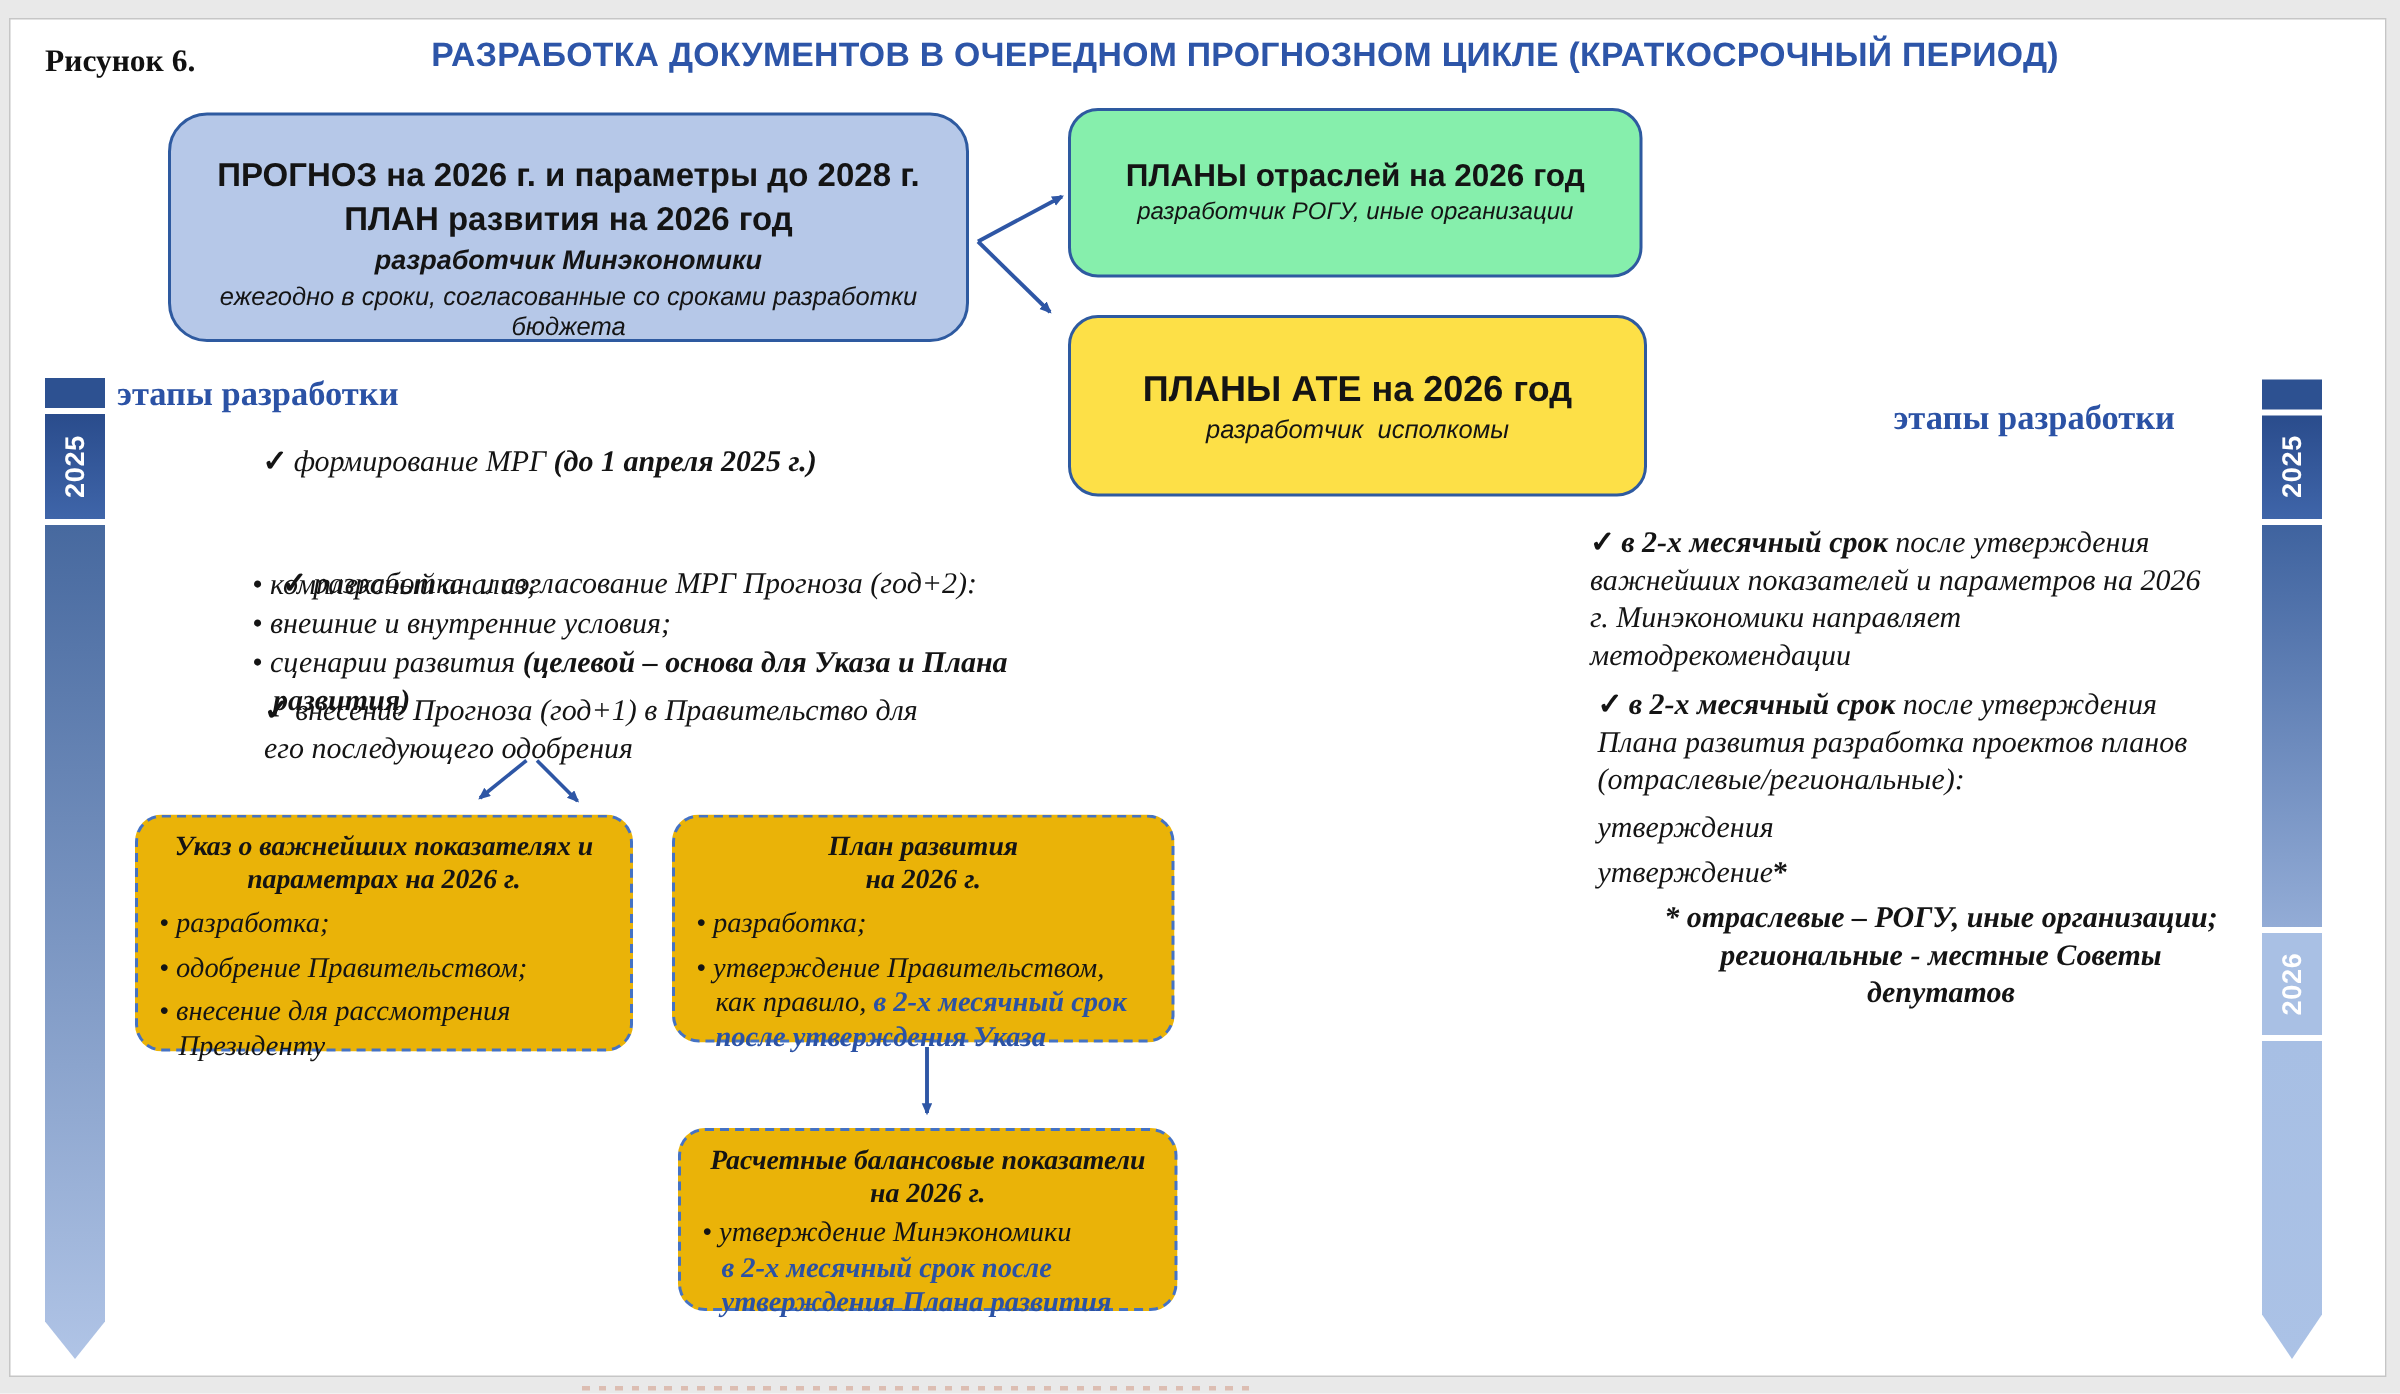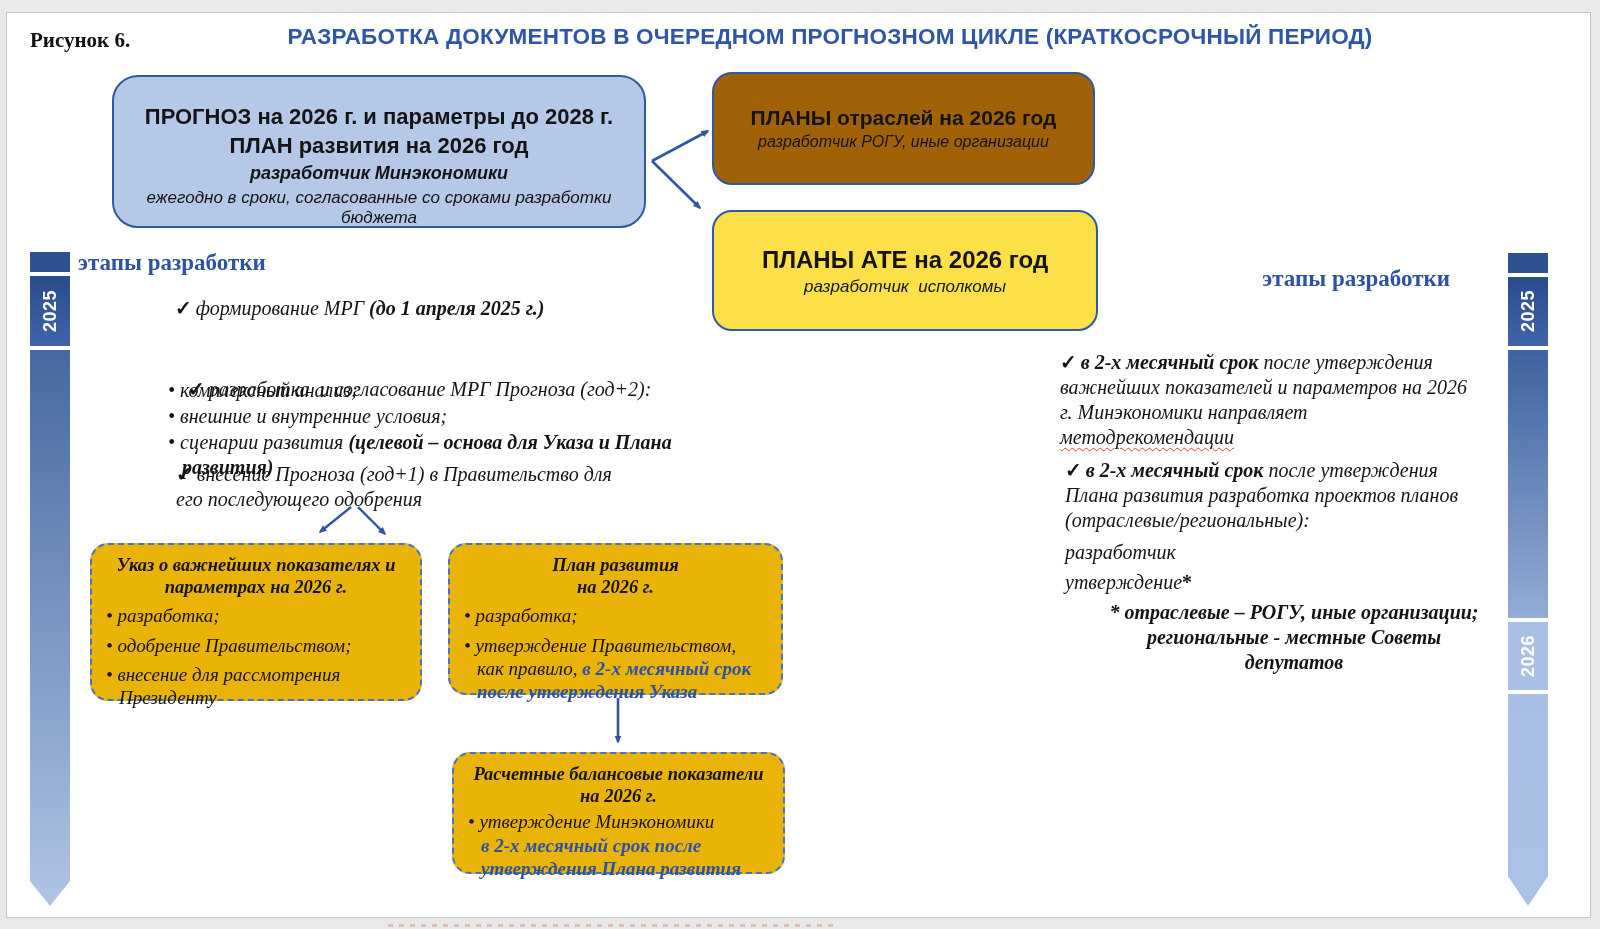--- a/index.html
+++ b/index.html
@@ -12,21 +12,21 @@
   #figure-label{left:30px;top:28px;font:bold 21px "Liberation Serif",serif;color:#111;}
   #main-title{left:170px;top:24px;width:1320px;text-align:center;font:bold 22.5px "Liberation Sans",sans-serif;color:#2d55a8;letter-spacing:.2px;}
 
   
   .roundbox{box-sizing:border-box;border:2.5px solid #2e5aa0;text-align:center;color:#141414;}
   #main-box{left:112px;top:75px;width:534px;height:153px;border-radius:26px;background:#b6c8e8;padding-top:27px;}
   #main-box .l1{font:bold 22px "Liberation Sans",sans-serif;}
   #main-box .l2{font:bold 22px "Liberation Sans",sans-serif;margin-top:3px;}
   #main-box .dev{font:bold italic 18px "Liberation Sans",sans-serif;margin-top:4px;}
   #main-box .note{font:italic 17px "Liberation Sans",sans-serif;margin-top:4px;line-height:1.2;padding:0 30px;}
-  #sector-box{left:712px;top:72px;width:383px;height:113px;border-radius:20px;background:#a16207;padding-top:32px;}
+  #sector-box{left:712px;top:72px;width:383px;height:113px;border-radius:20px;background:#86efac;padding-top:32px;}
   #sector-box .t{font:bold 21px "Liberation Sans",sans-serif;}
   #sector-box .dev{font:italic 16px "Liberation Sans",sans-serif;margin-top:3px;}
   #ate-box{left:712px;top:210px;width:386px;height:121px;border-radius:20px;background:#fde047;padding-top:34px;}
   #ate-box .t{font:bold 24px "Liberation Sans",sans-serif;}
   #ate-box .dev{font:italic 17px "Liberation Sans",sans-serif;margin-top:3px;white-space:pre-wrap;}
 
   
   .stage-heading{font:bold 23px "Liberation Serif",serif;color:#2b52a5;}
   #stage-heading-left{left:78px;top:250px;}
   #stage-heading-right{left:1205px;top:266px;width:245px;text-align:right;}
@@ -69,21 +69,21 @@
   #balance-box .bl{margin-top:3px;}
   #balance-box .blue-block{display:block;padding-left:0;text-indent:0;}
 
   
   #rpara1{left:1032px;top:350px;width:412px;}
   #rpara2{left:1037px;top:458px;width:412px;}
   #rpara2-l2{left:1037px;top:540px;width:300px;}
   #rpara2-l3{left:1037px;top:570px;width:300px;}
   #rnote{left:1070px;top:600px;width:392px;text-align:center;font-weight:bold;}
   .star{font-style:normal;font-weight:bold;}
-  .wavy-red{text-decoration:underline;text-decoration-style:wavy;text-decoration-color:#e03c31;text-decoration-thickness:1px;text-underline-offset:3px;}
+  .wavy-red{text-decoration-style:wavy;text-decoration-color:#e03c31;text-decoration-thickness:1px;text-underline-offset:3px;}
 
   
   #arrows{left:0;top:0;pointer-events:none;}
 
   
   #bottom-artifact{left:388px;top:924px;width:445px;height:3px;opacity:.45;
     background:repeating-linear-gradient(90deg,rgba(197,112,80,.8) 0 5px,transparent 5px 11px);}
 </style>
 </head>
 <body>
@@ -163,21 +163,21 @@
 на 2026 г.</div>
     <div class="bl"><span>•</span> <span>утверждение Минэкономики</span><b class="blue-em blue-block">в 2-х месячный срок после утверждения Плана развития</b></div>
   </div>
 
   <div id="rpara1" class="abs serif-it">
     <span class="check">✓</span><b>в 2-х месячный срок</b><span> после утверждения важнейших показателей и параметров на 2026 г. Минэкономики направляет </span><span class="wavy-red">методрекомендации</span>
   </div>
   <div id="rpara2" class="abs serif-it">
     <span class="check">✓</span><b>в 2-х месячный срок</b><span> после утверждения Плана развития разработка проектов планов (отраслевые/региональные):</span>
   </div>
-  <div id="rpara2-l2" class="abs serif-it">разработчик</div>
+  <div id="rpara2-l2" class="abs serif-it">утверждения</div>
   <div id="rpara2-l3" class="abs serif-it">
     <span>утверждение</span><span class="star">*</span>
   </div>
   <div id="rnote" class="abs serif-it">
     <div>* отраслевые – РОГУ, иные организации;</div>
     <div>региональные - местные Советы депутатов</div>
   </div>
 
   <svg id="arrows" class="abs" width="1600" height="929" viewBox="0 0 1600 929">
     <defs>

